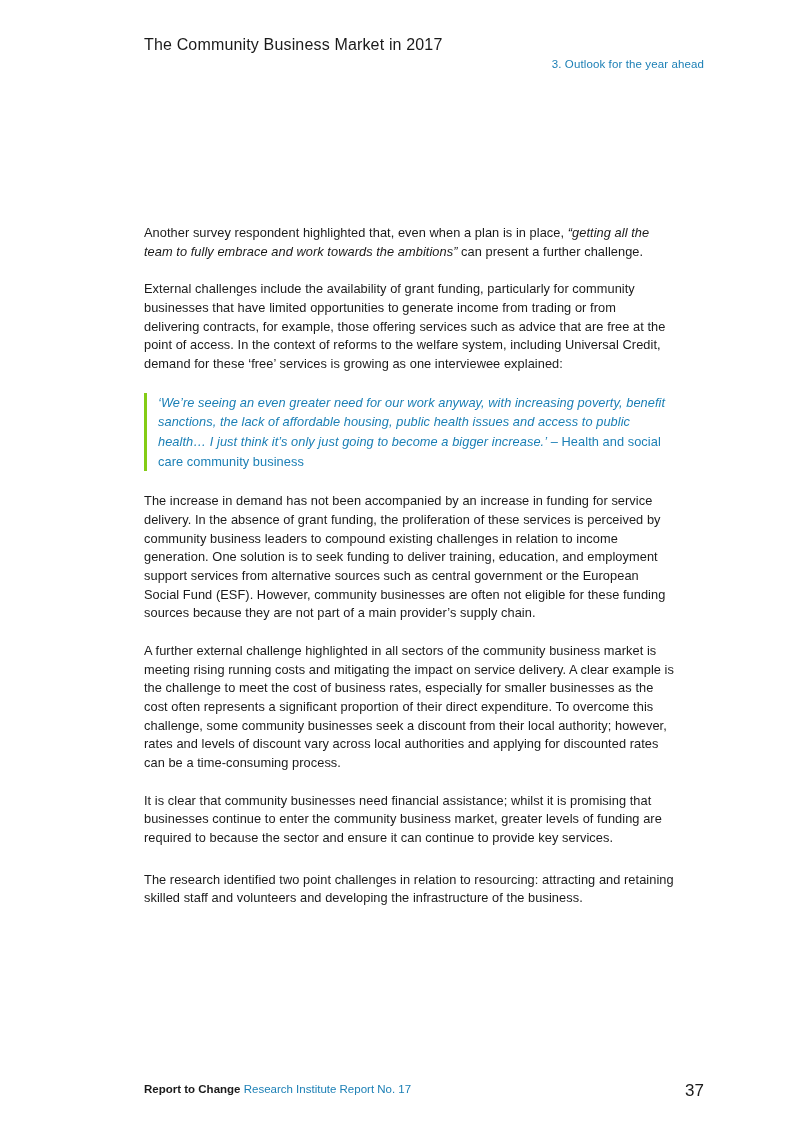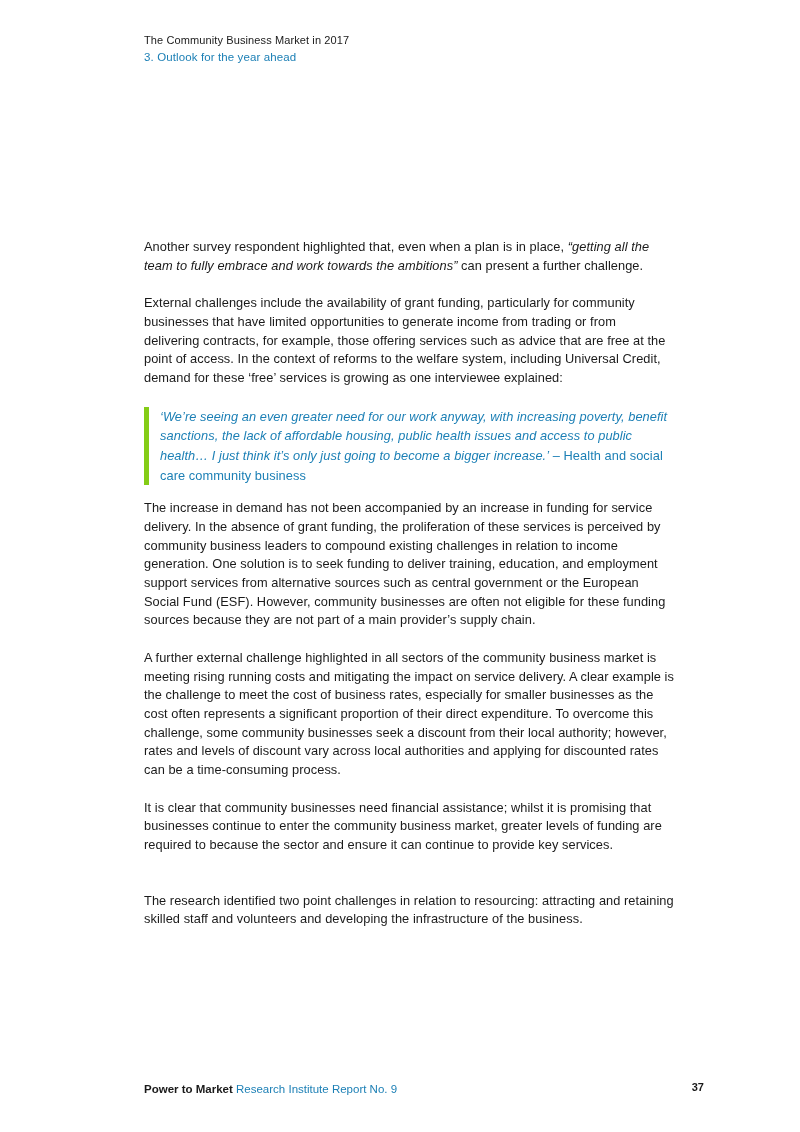--- a/index.html
+++ b/index.html
@@ -22,54 +22,55 @@
     width: 800px;
     height: 1132px;
   }
   .header {
     position: absolute;
     left: 144px;
     top: 33px;
     width: 560px;
   }
   .header-title {
-    font-size: 11px;
+    font-size: 16px;
     color: #1a1a1a;
     line-height: 1.45;
     letter-spacing: 0.01em;
   }
   .header-section {
     font-size: 11.5px;
     color: #1b7fb5;
     line-height: 1.45;
     letter-spacing: 0.01em;
+    text-align: right;
   }
   .content {
     position: absolute;
     left: 144px;
     top: 224px;
     width: 530px;
   }
   p.body-par {
-    margin: 14px 0 19px 0;
+    margin: 0 0 19px 0;
     font-size: 12.8px;
     line-height: 1.46;
     color: #1a1a1a;
     letter-spacing: 0.005em;
   }
   p.body-par:last-child {
     margin-bottom: 0;
   }
   .italic {
     font-style: italic;
   }
   .quote-block {
-    margin: 0 0 5px 0;
+    margin: 0 0 21px 0;
     padding: 0 0 0 11px;
-    border-left: 5px solid #84cc16;
+    border-left: 3px solid #84cc16;
     color: #1b7fb5;
   }
   .quote-text {
     font-size: 12.8px;
     line-height: 1.46;
     font-style: italic;
     color: #1b7fb5;
     letter-spacing: 0.005em;
   }
   .quote-attrib {
@@ -97,22 +98,22 @@
     font-weight: bold;
     color: #1a1a1a;
   }
   .footer-report {
     color: #1b7fb5;
   }
   .page-number {
     position: absolute;
     right: 96px;
     top: 1081px;
-    font-size: 11px;
-    font-weight: bold;
+    font-size: 17px;
+    font-weight: normal;
     color: #1a1a1a;
     text-align: right;
   }
 </style>
 </head>
 <body>
 
 <div class="page">
 
   <div class="header">
@@ -136,18 +137,18 @@
 
     <p class="body-par">It is clear that community businesses need financial assistance; whilst it is promising that businesses continue to enter the community business market, greater levels of funding are required to because the sector and ensure it can continue to provide key services.</p>
 
     <div class="spacer-before-subhead"></div>
 
     <p class="body-par">The research identified two point challenges in relation to resourcing: attracting and retaining skilled staff and volunteers and developing the infrastructure of the business.</p>
 
   </div>
 
   <div class="footer">
-    <span class="footer-brand">Power to Market</span><span class="footer-report"> Research Institute Report No. 9</span>
+    <span class="footer-brand">Report to Change</span><span class="footer-report"> Research Institute Report No. 17</span>
   </div>
 
   <div class="page-number">37</div>
 
 </div>
 
 </body></html>

